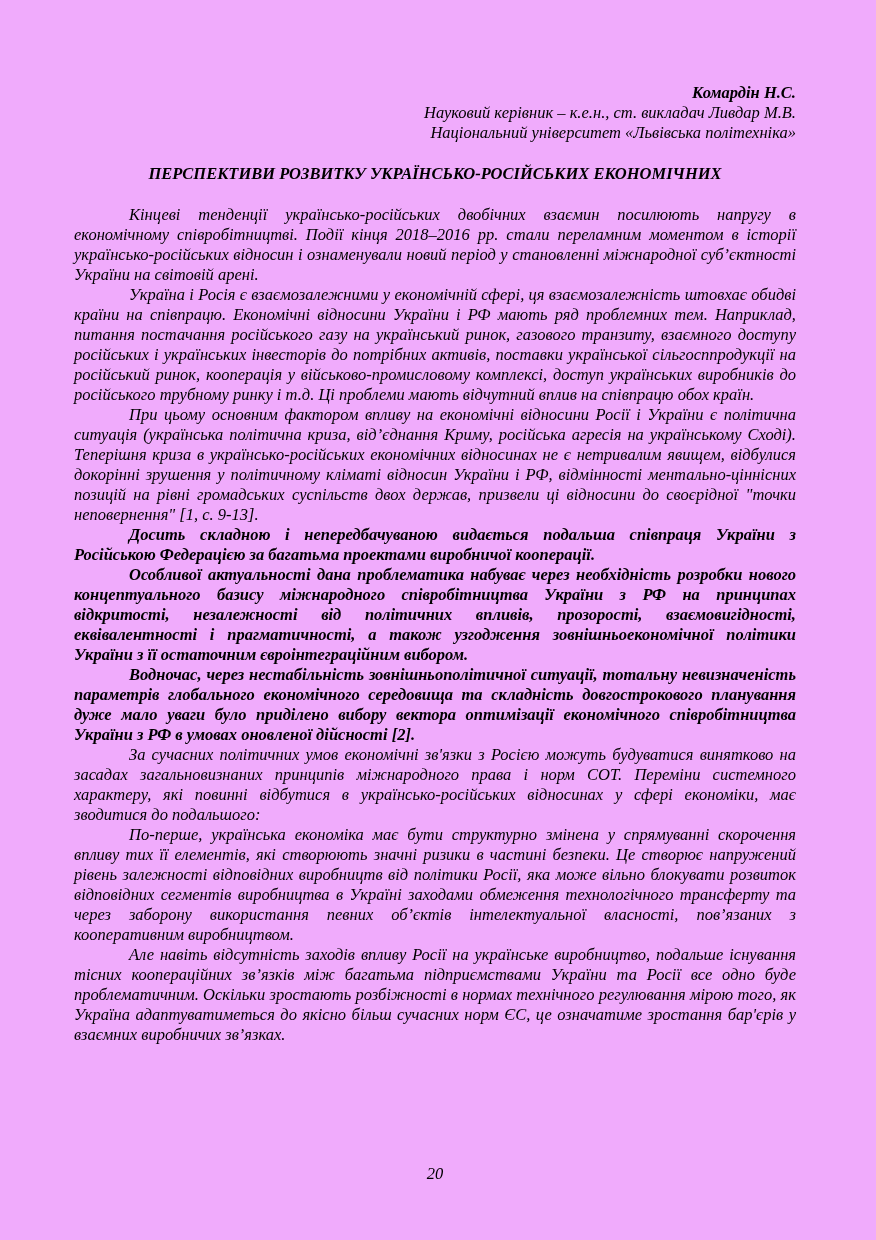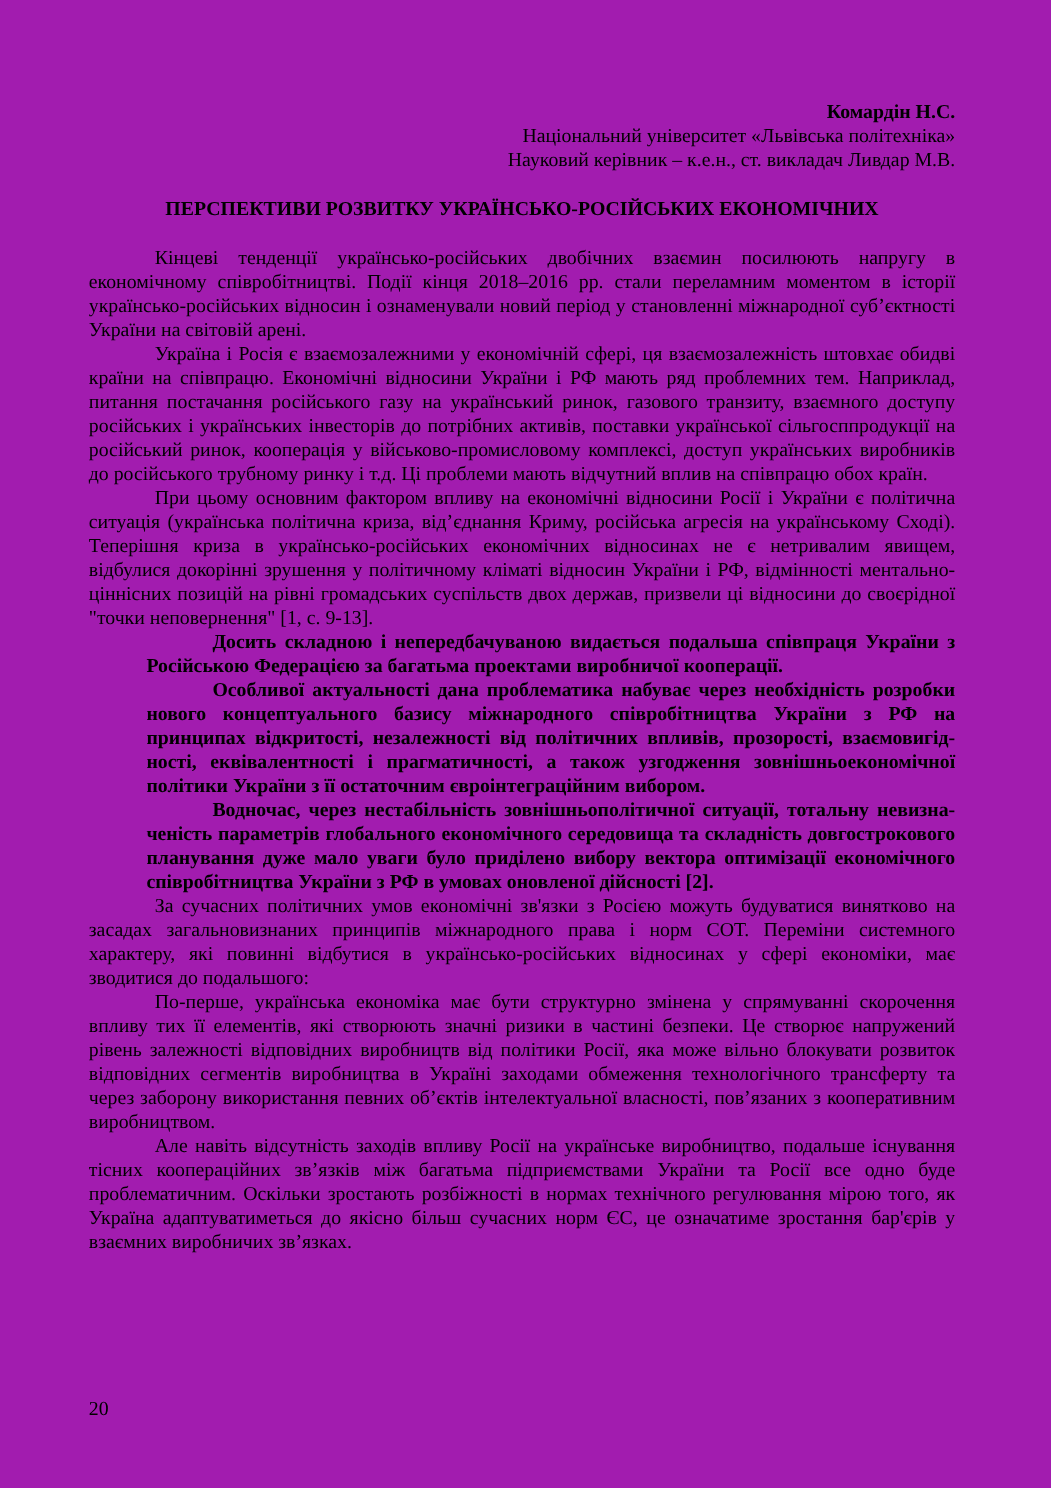--- a/index.html
+++ b/index.html
@@ -4,26 +4,27 @@
 <style>
   html, body {
     margin: 0;
     padding: 0;
     background: #ffffff;
   }
   .page {
     position: relative;
     width: 876px;
     height: 1240px;
-    background: #a21caf;
+    background: #f0abfc;
     color: #000000;
     font-family: "Liberation Serif", "DejaVu Serif", serif;
     font-size: 16.5px;
     line-height: 20px;
     overflow: hidden;
+    font-style: italic;
   }
   .content {
     position: absolute;
     left: 74px;
     top: 0;
     width: 722px;
   }
   .byline {
     padding-top: 83px;
     text-align: right;
@@ -48,40 +49,39 @@
   .body-text p {
     margin: 0;
     padding: 0;
     text-indent: 55px;
     text-align: justify;
     hyphens: manual;
     -webkit-hyphens: manual;
   }
   .body-text p.bold {
     font-weight: 700;
-    margin-left: 48px;
   }
   .page-number {
     position: absolute;
     left: 74px;
     top: 1164px;
     width: 722px;
-    text-align: left;
+    text-align: center;
   }
 </style>
 </head>
 <body>
 
 <div class="page">
   <div class="content">
 
     <header class="byline">
       <div class="author">Комардін Н.С.</div>
+      <div>Науковий керівник – к.е.н., ст. викладач Ливдар М.В.</div>
       <div>Національний університет «Львівська політехніка»</div>
-      <div>Науковий керівник – к.е.н., ст. викладач Ливдар М.В.</div>
     </header>
 
     <h1 class="title">
       <span class="tline">ПЕРСПЕКТИВИ РОЗВИТКУ УКРАЇНСЬКО-РОСІЙСЬКИХ ЕКОНОМІЧНИХ</span>
     </h1>
 
     <main class="body-text">
       <p>Кінцеві тенденції українсько-російських двобічних взаємин посилюють напругу в економічному співробітництві. Події кінця 2018–2016 рр. стали переламним моментом в історії українсько-російських відносин і ознаменували новий період у становленні міжнародної суб’єктності України на світовій арені.</p>
       <p>Україна і Росія є взаємозалежними у економічній сфері, ця взаємозалежність штовхає обидві країни на співпрацю. Економічні відносини України і РФ мають ряд проблемних тем. Наприклад, питання постачання російського газу на український ринок, газового транзиту, взаємного доступу російських і українських інвесторів до потрібних активів, поставки української сільгосппродукції на російський ринок, кооперація у військово-промисловому комплексі, доступ українських виробників до російського трубному ринку і т.д. Ці проблеми мають відчутний вплив на співпрацю обох країн.</p>
       <p>При цьому основним фактором впливу на економічні відносини Росії і України є політична ситуація (українська політична криза, від’єднання Криму, російська агресія на українському Сході). Теперішня криза в українсько-російських економічних відносинах не є нетривалим явищем, відбулися докорінні зрушення у політичному кліматі відносин України і РФ, відмінності ментально-ціннісних позицій на рівні громадських суспільств двох держав, призвели ці відносини до своєрідної "точки неповернення" [1, с. 9-13].</p>

